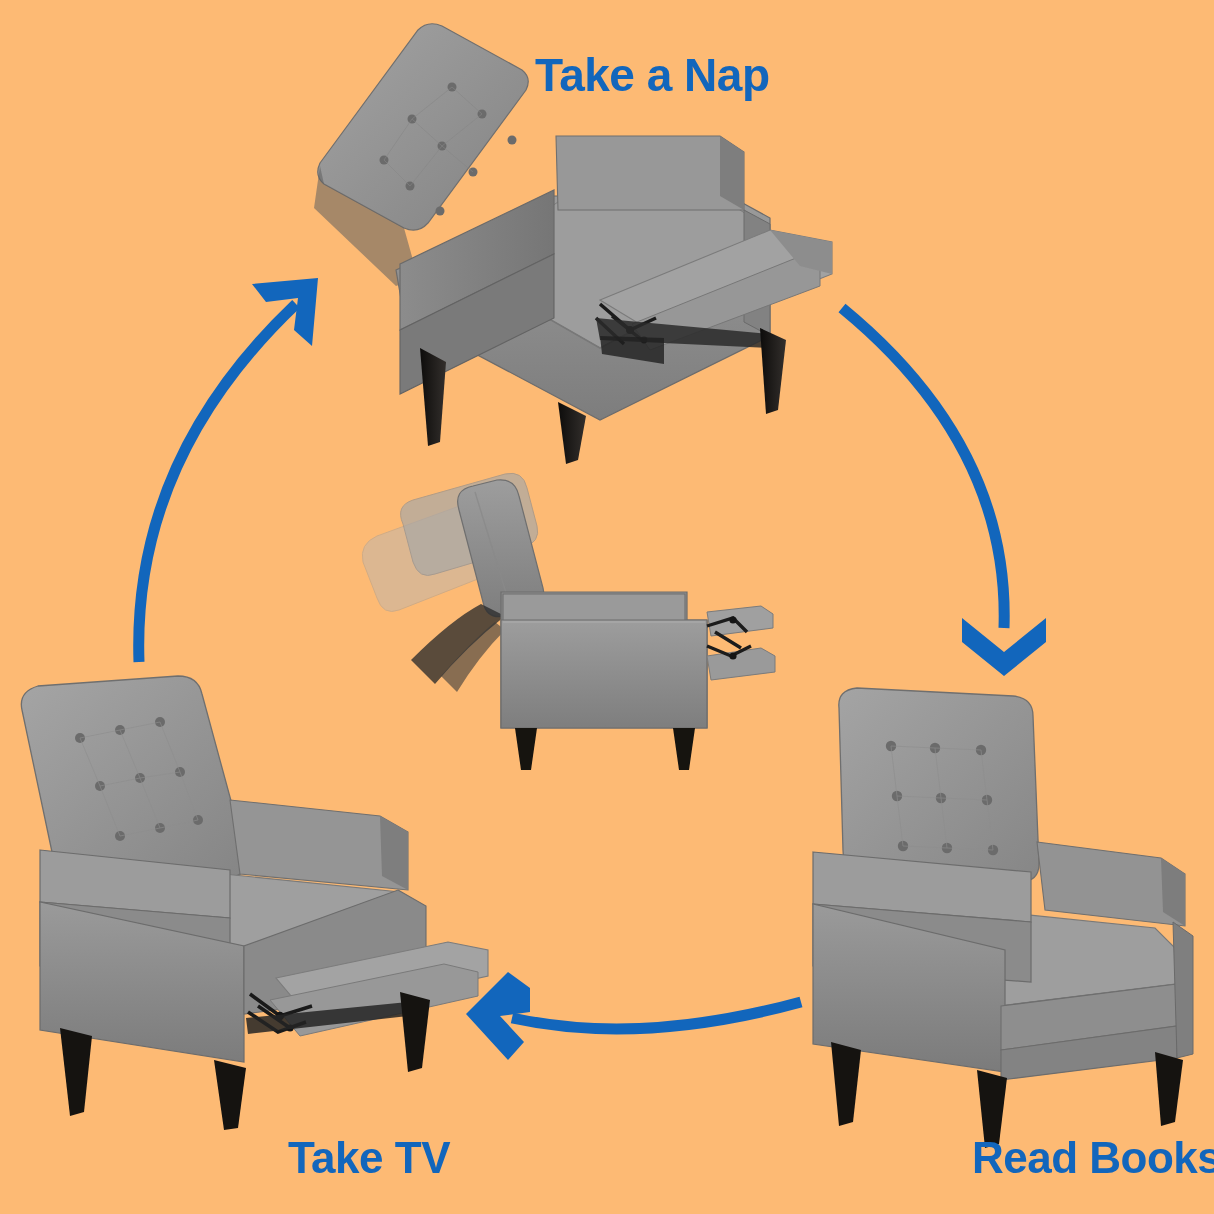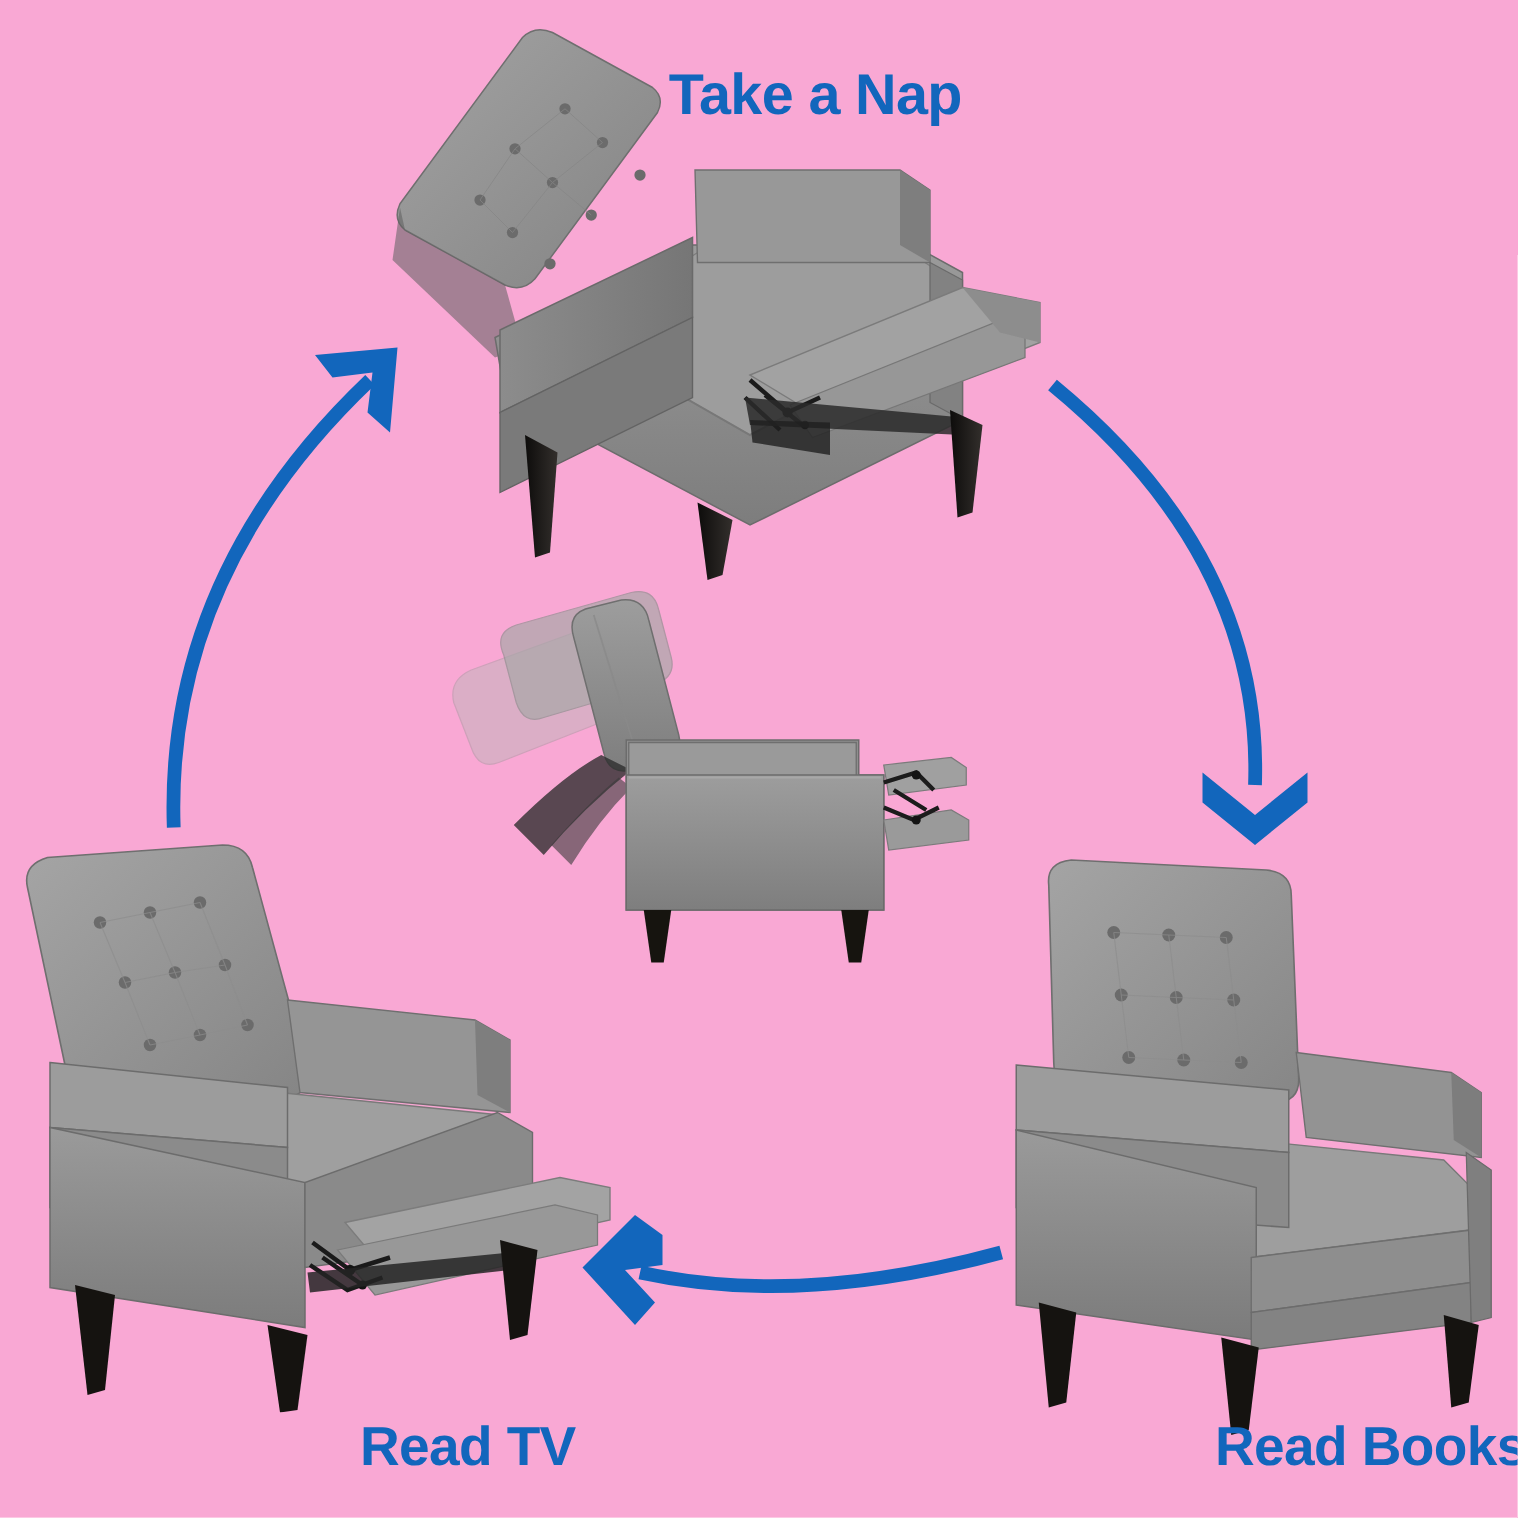--- a/index.html
+++ b/index.html
@@ -2,21 +2,21 @@
 <html><head>
 <meta charset="utf-8">
 <style>
   html,body{margin:0;padding:0;}
   body{
     width:1214px;height:1214px;
     background:#ffffff;
     font-family:"Liberation Sans", sans-serif;
     overflow:hidden;
   }
-  #stage{position:relative;width:1214px;height:1214px;background:#f9a8d4;}
+  #stage{position:relative;width:1214px;height:1214px;background:#fdba74;}
 
   .label{
     position:absolute;
     font-weight:bold;
     color:#1266BC;
     letter-spacing:-0.5px;
     white-space:nowrap;
     line-height:1;
   }
   #label-nap{left:535px;top:52px;font-size:46px;}
@@ -298,16 +298,16 @@
       <path d="M962,618 L1004,652 L1046,618 L1046,642 L1004,676 L962,642 Z" fill="#1266BC"></path>
     </g>
 
     <g>
       <path d="M801,1002 Q640,1046 512,1018" fill="none" stroke="#1266BC" stroke-width="11" stroke-linecap="butt"></path>
       <path d="M530,988 L530,1012 L500,1016 L524,1042 L508,1060 L466,1014 L508,972 Z" fill="#1266BC"></path>
     </g>
   </svg>
 
   <div class="label" id="label-nap">Take a Nap</div>
-  <div class="label" id="label-tv">Read TV</div>
+  <div class="label" id="label-tv">Take TV</div>
   <div class="label" id="label-books">Read Books</div>
 
 </div>
 
 </body></html>

